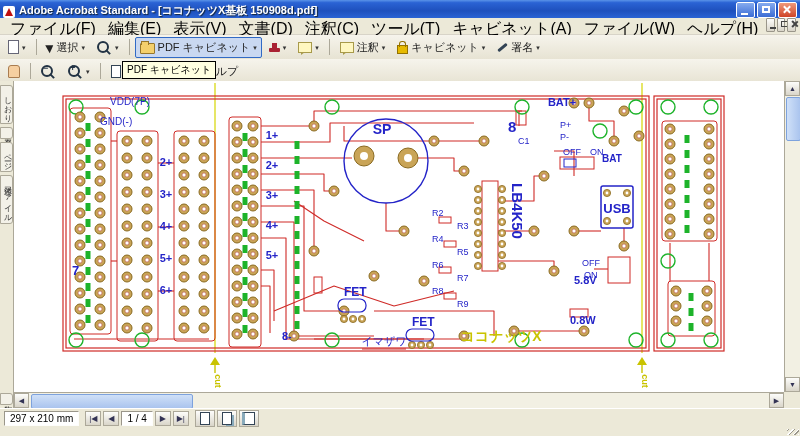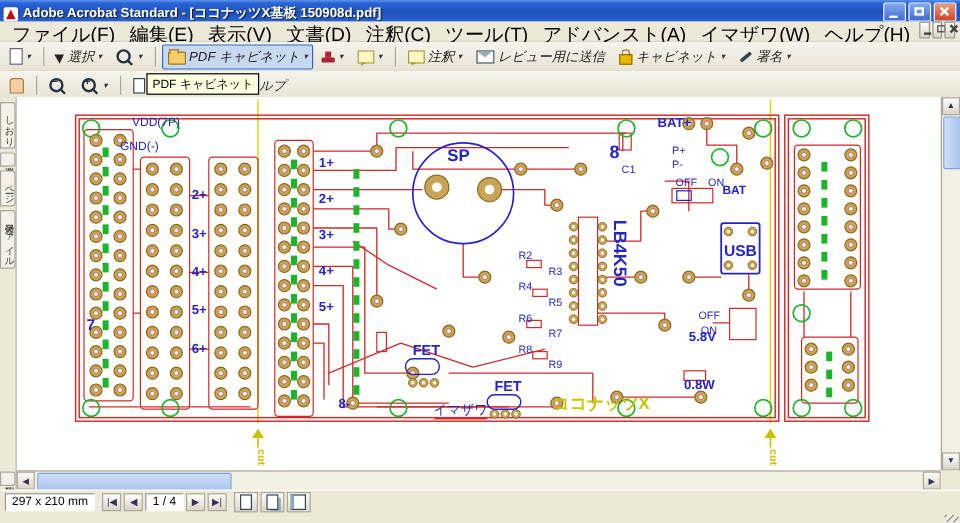--- a/index.html
+++ b/index.html
@@ -32,21 +32,21 @@
   .menubar .spacer{flex:1;}
   .dbtn{width:15px;height:12px;border:1px solid #9a968a;background:linear-gradient(#fdfdfb,#d9d5c9);border-radius:1px;position:relative;margin-left:2px;}
   .dbtn-min::after{content:"";position:absolute;left:3px;bottom:2px;width:6px;height:2px;background:#444;}
   .dbtn-max::after{content:"";position:absolute;left:3px;top:2px;width:7px;height:6px;border:1.5px solid #444;box-sizing:border-box;}
   .dbtn-close::before,.dbtn-close::after{content:"";position:absolute;left:6px;top:1px;width:1.5px;height:8px;background:#444;}
   .dbtn-close::before{transform:rotate(45deg);} .dbtn-close::after{transform:rotate(-45deg);}
   
   .toolbar1{position:absolute;left:0;top:35px;width:800px;height:24px;}
   .toolbar2{position:absolute;left:0;top:59px;width:800px;height:22px;}
   .tbar{background:linear-gradient(#f6f4ec,#e7e3d3);border-bottom:1px solid #aca899;
-    display:flex;align-items:center;padding:12px 3px;box-sizing:border-box;gap:2px;font-size:11px;font-style:italic;}
+    display:flex;align-items:center;padding:12px 3px;box-sizing:border-box;gap:2px;font-size:11px;}
   .tsep{width:1px;height:16px;background:#aca899;margin:0 3px;flex:0 0 auto;}
   .tbtn{display:inline-flex;align-items:center;gap:3px;padding:2px 4px;border:1px solid transparent;border-radius:2px;white-space:nowrap;color:#222;}
   .tbtn.active{border:1px solid #316ac5;background:#c9d8f1;}
   .caret{font-size:7px;color:#333;line-height:1;}
   
   .i{display:inline-block;position:relative;flex:0 0 auto;}
   .i-doc{width:9px;height:12px;background:#fff;border:1px solid #667;}
   .i-doc2{width:9px;height:12px;background:#fff;border:1px solid #a33;}
   .i-select{width:0;height:0;border-left:7px solid #222;border-top:4px solid transparent;border-bottom:5px solid transparent;transform:rotate(-30deg);}
   .i-mag{width:8px;height:8px;border:2px solid #234;border-radius:50%;margin-right:3px;}
@@ -122,22 +122,22 @@
   </div>
 </div>
 
 <div class="menubar">
   <span class="menu-item">ファイル(F)</span>
   <span class="menu-item">編集(E)</span>
   <span class="menu-item">表示(V)</span>
   <span class="menu-item">文書(D)</span>
   <span class="menu-item">注釈(C)</span>
   <span class="menu-item">ツール(T)</span>
-  <span class="menu-item">アドバンスト(A)</span>
-  <span class="menu-item">イマザワ(W)</span>
+  <span class="menu-item">キャビネット(A)</span>
+  <span class="menu-item">ファイル(W)</span>
   <span class="menu-item">ヘルプ(H)</span>
   <span class="spacer"></span>
   <div class="dbtn dbtn-min"></div>
   <div class="dbtn dbtn-max"></div>
   <div class="dbtn dbtn-close"></div>
 </div>
 
 <div class="toolbar1 tbar">
   <div class="tbtn">
     <span class="i i-doc"></span>
@@ -165,24 +165,20 @@
   </div>
   <div class="tbtn">
     <span class="i i-note"></span>
     <span class="caret">▾</span>
   </div>
   <div class="tsep"></div>
   <div class="tbtn">
     <span class="i i-note"></span>
     <span>注釈</span>
     <span class="caret">▾</span>
-  </div>
-  <div class="tbtn">
-    <span class="i i-mail"></span>
-    <span>レビュー用に送信</span>
   </div>
   <div class="tbtn">
     <span class="i i-lock"></span>
     <span>キャビネット</span>
     <span class="caret">▾</span>
   </div>
   <div class="tbtn">
     <span class="i i-pen"></span>
     <span>署名</span>
     <span class="caret">▾</span>

